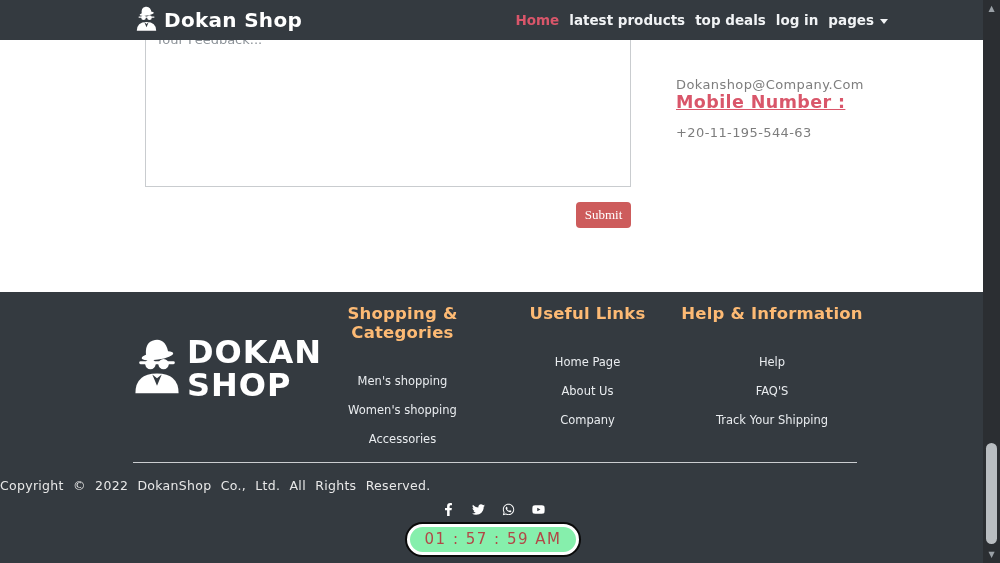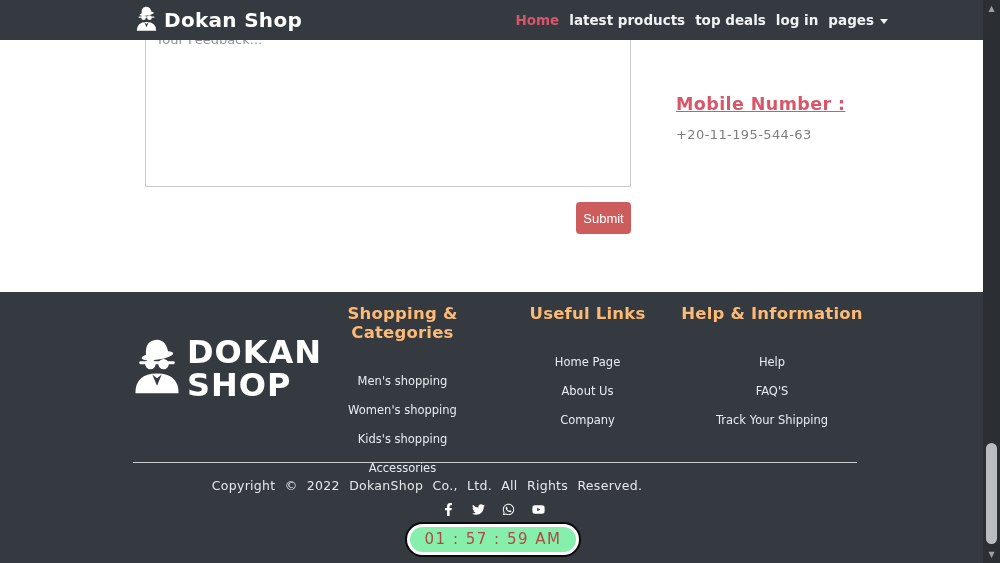--- a/index.html
+++ b/index.html
@@ -21,44 +21,44 @@
   .caret { width:0; height:0; border-left:4px solid transparent; border-right:4px solid transparent;
            border-top:5px solid #f1f3f5; display:inline-block; margin-top:2px; }
 
   
   .main { position:absolute; top:0; left:0; width:983px; height:292px; background:#fff; z-index:1; }
   .feedback-textarea { position:absolute; left:145px; top:22px; width:486px; height:165px;
                        border:1px solid #c9cccf; resize:none; padding:9px 10px;
                        font-family:"DejaVu Sans","Liberation Sans",sans-serif; font-size:13px; color:#444;
                        outline:none; background:#fff; }
   .feedback-textarea::placeholder { color:#8d9399; }
-  .submit-btn { position:absolute; left:576px; top:202px; width:55px; height:32px;
+  .submit-btn { position:absolute; left:576px; top:202px; width:55px; height:26px;
                 background:var(--button,#cd5c5c); color:#fff; border:none; border-radius:4px;
-                font-size:13px; font-family:Liberation Sans, sans-serif; cursor:pointer; }
+                font-size:13px; font-family:Liberation Serif, serif; cursor:pointer; }
   .contact { position:absolute; left:676px; top:64px; width:300px; }
   .contact-heading { color:var(--accent,#d9566a); font-size:17.5px; font-weight:bold;
                      text-decoration:underline; letter-spacing:.4px; cursor:pointer; }
   .contact-value { color:#7d7d7d; font-size:13px; margin-top:13px; letter-spacing:.4px; }
-  .contact-heading.second { margin-top:30px; display:inline-block; }
+  .contact-heading.second { display:inline-block; }
 
   
   .footer { position:absolute; top:292px; left:0; width:1000px; height:271px;
             background:var(--footer-bg,#343a40); z-index:2; }
   .footer-logo { position:absolute; left:127px; top:44px; display:flex; align-items:flex-start; cursor:pointer; }
   .footer-logo-text { color:#fff; font-weight:bold; font-size:32px; line-height:33px; letter-spacing:1px; }
   .f-col { position:absolute; top:12px; text-align:center; }
   .f-col-1 { left:295px; width:215px; }
   .f-col-2 { left:505px; width:165px; }
   .f-col-3 { left:672px; width:200px; }
   .f-heading { color:#fdba74; font-size:16.5px; font-weight:bold; letter-spacing:.2px; }
   .f-links { list-style:none; margin-top:25px; }
   .f-links li { color:var(--link-light,#e9ecef); font-size:11.5px; line-height:29px; cursor:pointer; }
   .f-divider { position:absolute; left:133px; top:170px; width:724px; height:1px; background:#e6e8ea; opacity:.85; }
-  .f-copyright { position:absolute; top:186px; left:0; width:838px; text-align:center;
-                 color:#e8e8e8; font-size:12.5px; word-spacing:5px; letter-spacing:.3px;margin-left:8px; }
+  .f-copyright { position:absolute; top:186px; left:0; width:838px; text-align:left;
+                 color:#e8e8e8; font-size:12.5px; word-spacing:5px; letter-spacing:.3px; }
   .f-social { position:absolute; top:503px; left:0; width:986px; display:flex;
               justify-content:center; align-items:center; gap:17px; }
   .f-social { top:211px; }
   .social-icon { width:13px; height:13px; display:inline-flex; align-items:center;
                  justify-content:center; cursor:pointer; }
   .social-icon svg { fill:#fff; width:13px; height:13px; }
   .clock-wrap { position:absolute; top:232px; left:0; width:986px; display:flex; justify-content:center; }
   .clock { background:#86efac; border:3px solid #fff; box-shadow:0 0 0 2px #0a0a0a;
            border-radius:20px; padding:3px 15px 4px; color:var(--clock-red,#b24747);
            font-size:15px; letter-spacing:1.5px; white-space:nowrap; }
@@ -74,20 +74,21 @@
 </style>
 </head>
 <body>
 
 <div class="viewport">
 
   <div class="main">
     <textarea class="feedback-textarea" placeholder="Your Feedback..." style=""></textarea>
     <button class="submit-btn">Submit</button>
     <div class="contact">
+      <div class="contact-value">Dokanshop@Company.Com</div>
       <div class="contact-heading second">Mobile Number :</div>
       <div class="contact-value">+20-11-195-544-63</div>
     </div>
   </div>
 
   <nav class="navbar">
     <div class="brand">
       <span>
         <svg width="27" height="27" viewBox="0 0 64 64" fill="#ffffff">
           <g transform="rotate(-9 32 18)">
@@ -134,21 +135,20 @@
         <div>DOKAN</div>
         <div>SHOP</div>
       </div>
     </div>
 
     <div class="f-col f-col-1">
       <div class="f-heading">Shopping &amp; Categories</div>
       <ul class="f-links">
         <li>Men's shopping</li>
         <li>Women's shopping</li>
-        <li>Kids's shopping</li>
         <li>Accessories</li>
       </ul>
     </div>
 
     <div class="f-col f-col-2">
       <div class="f-heading">Useful Links</div>
       <ul class="f-links">
         <li>Home Page</li>
         <li>About Us</li>
         <li>Company</li>

